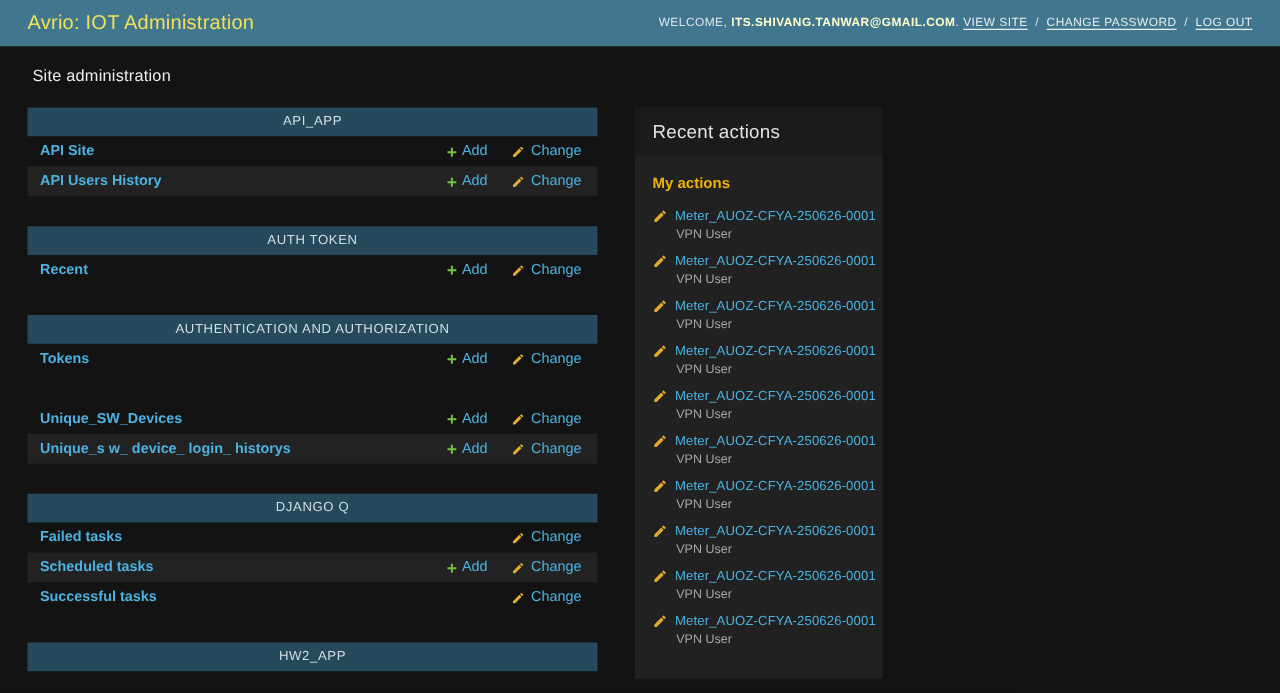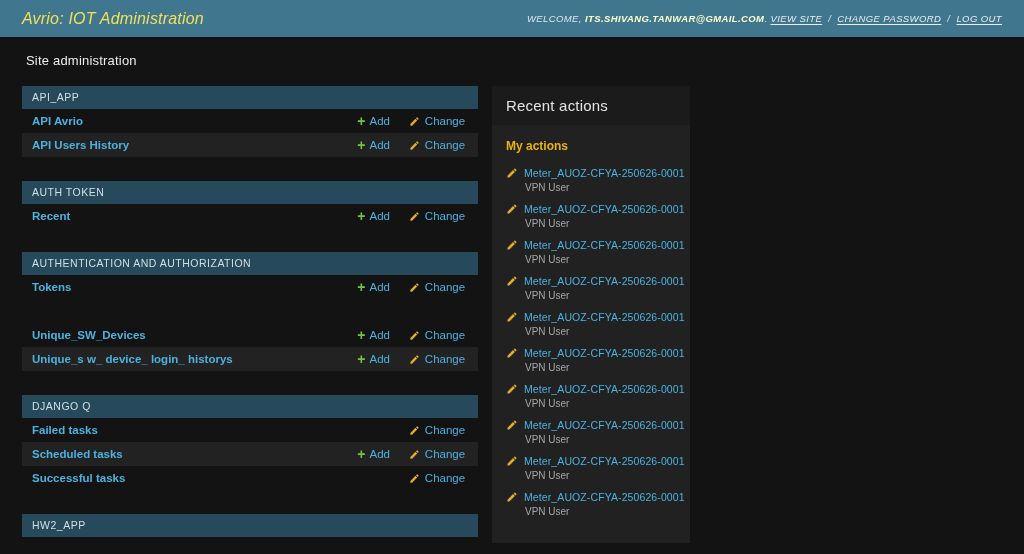--- a/index.html
+++ b/index.html
@@ -10,50 +10,50 @@
   *{box-sizing:border-box}
   html,body{margin:0;padding:0}
   body{
     width:1024px;height:554px;overflow:hidden;background:var(--page-bg);
     font-family:"Liberation Sans",sans-serif;-webkit-font-smoothing:antialiased;
   }
   a{cursor:pointer}
   
   .header{
     background:var(--header-bg);height:37px;display:flex;align-items:center;
-    justify-content:space-between;padding:0 22px;font-style:italic;
+    justify-content:space-between;padding:0 22px;
   }
   .brand{color:var(--brand);font-size:16px;letter-spacing:.2px;text-decoration:none}
   .user-tools{font-size:9.5px;color:#dfe6ea;letter-spacing:.4px;text-transform:uppercase;white-space:nowrap}
   .user-tools .uname{font-weight:700;color:#ffffcc}
   .user-tools a{color:#e7edf0;text-decoration:underline;text-underline-offset:2px}
   .user-tools .sep{color:#dfe6ea;margin:0 3px}
   
   h1.page-title{
     color:#ededed;font-size:13px;font-weight:400;margin:16px 0 18px;padding:0 26px;letter-spacing:.2px;
   }
   .columns{display:flex;align-items:flex-start;padding:0 22px}
   
   #content-main{width:456px}
   .module{margin-bottom:24px}
   .caption{
     background:var(--caption-bg);color:var(--caption-fg);font-size:10.5px;letter-spacing:.5px;
-    padding:6px 10px;line-height:11px;text-transform:uppercase;
+    padding:6px 10px;line-height:11px;text-transform:uppercase;text-align:center;
   }
   .row{display:flex;align-items:center;padding:5px 10px;height:24px;font-size:11.5px}
   .row.alt{background:var(--alt-row)}
   .model-link{flex:1;font-weight:700;color:var(--link);text-decoration:none}
   .cell{display:flex;align-items:center}
   .add-cell{width:50px;margin-right:16px;justify-content:flex-end}
   .change-cell{width:62px;justify-content:center}
   .action-link{color:var(--link);text-decoration:none;display:flex;align-items:center;font-size:11.5px}
   .plus{color:var(--green);font-weight:700;font-size:14px;margin-right:4px;line-height:10px}
   .pencil{display:inline-flex;margin-right:5px;line-height:0}
   
-  #recent-actions{width:198px;margin-left:14px;background:var(--panel-bg)}
+  #recent-actions{width:198px;margin-left:30px;background:var(--panel-bg)}
   #recent-actions h2{
     margin:0;background:var(--panel-head-bg);color:#e3e3e3;font-size:15px;font-weight:400;
     padding:11px 14px;letter-spacing:.2px;
   }
   .ra-body{padding:14px 12px 16px 14px}
   .ra-body h3{margin:0 0 14px;font-size:12px;font-weight:700;color:#eab308}
   #action-list{list-style:none;margin:0;padding:0}
   #action-list li{margin-bottom:10px}
   .ra-line{display:flex;align-items:center;white-space:nowrap}
   .ra-line .pencil{margin-right:6px}
@@ -76,21 +76,21 @@
   </div>
 </div>
 
 <h1 class="page-title">Site administration</h1>
 
 <div class="columns">
   <div id="content-main">
       <div class="module">
         <div class="caption">API_APP</div>
         <div class="row">
-          <a class="model-link">API Avrio</a>
+          <a class="model-link">API Site</a>
           <span class="cell add-cell">
             <a class="action-link"><span class="plus">+</span>Add</a>
           </span>
           <span class="cell change-cell">
             <a class="action-link"><span class="pencil">
                 <svg width="11" height="11" viewBox="0 0 24 24" aria-hidden="true">
                   <path fill="#e3ac2d" d="M3 17.25V21h3.75L17.81 9.94l-3.75-3.75L3 17.25zM20.71 7.04c.39-.39.39-1.02 0-1.41l-2.34-2.34c-.39-.39-1.02-.39-1.41 0l-1.83 1.83 3.75 3.75 1.83-1.83z"></path>
                 </svg>
               </span>Change</a>
           </span>

